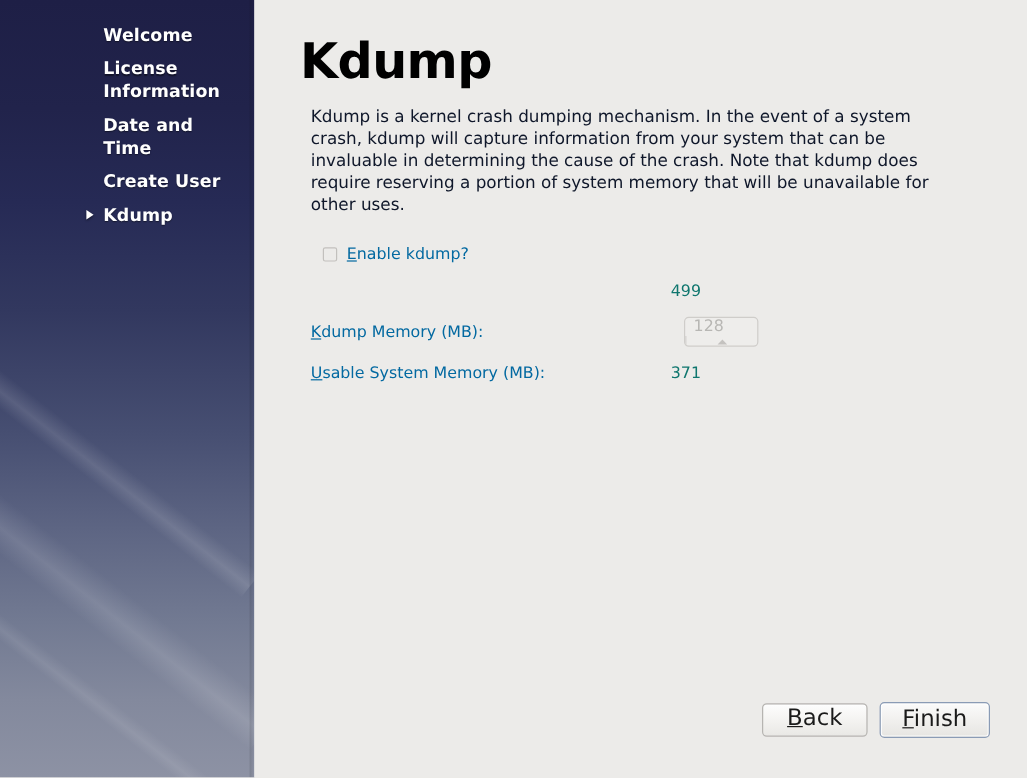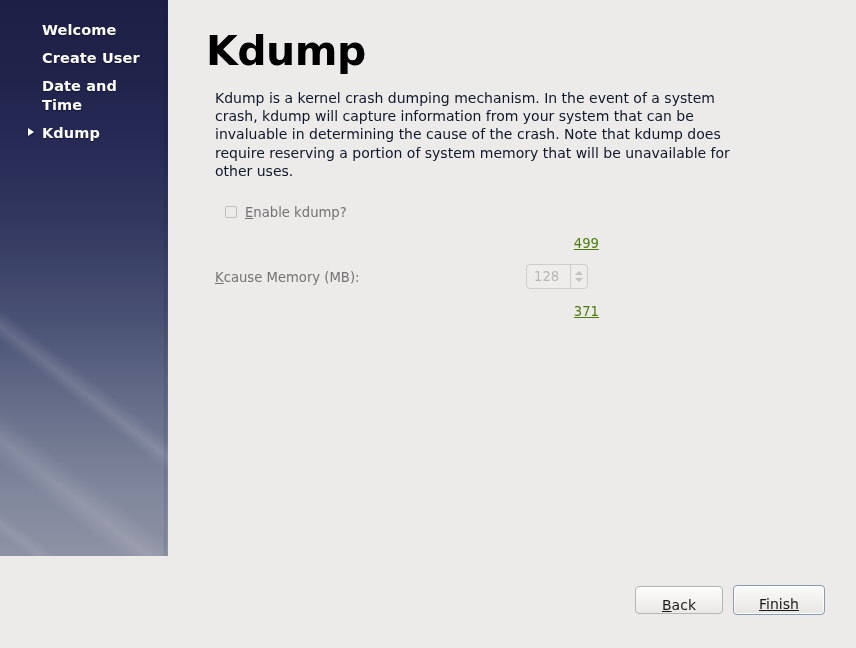--- a/index.html
+++ b/index.html
@@ -18,34 +18,35 @@
     position: relative;
     width: 856px;
     height: 648px;
     display: flex;
   }
 
   
   .sidebar {
     position: relative;
     width: 168px;
-    height: 556px;
+    height: 648px;
     flex: 0 0 168px;
     background:
       linear-gradient(to bottom,
         #1e1f46 0%,
         #21234b 14%,
         #262a55 26%,
         #32385f 40%,
         #474f72 56%,
         #5d6583 68%,
         #727a92 80%,
         #83899d 90%,
         #8d92a4 100%);
     overflow: hidden;
+    padding-left: 44px;
   }
   .sidebar-streak {
     position: absolute;
     pointer-events: none;
     background: linear-gradient(to bottom,
         rgba(255,255,255,0) 0%,
         rgba(255,255,255,0.10) 45%,
         rgba(255,255,255,0.13) 55%,
         rgba(255,255,255,0) 100%);
   }
@@ -152,47 +153,47 @@
     box-sizing: border-box;
     border: 1px solid #c2c0bd;
     background: #ecebe9;
     border-radius: 2px;
     margin-right: 8px;
     flex: 0 0 auto;
   }
   .check-label,
   .field-label {
     font-size: 13.2px;
-    color: #737373;
+    color: #0369a1;
     white-space: nowrap;
   }
   .field-label { width: 330px; }
   .mn { text-decoration: underline; }
   .field-value {
     position: absolute;
     left: 300px;
     width: 84px;
-    text-align: right;
+    text-align: left;
     font-size: 13.2px;
-    color: #4d7c0f;
-    text-decoration: underline;
+    color: #0f766e;
   }
   .spinner {
     position: absolute;
     left: 311px;
     top: 4px;
     width: 62px;
     height: 25px;
     box-sizing: border-box;
     border: 1px solid #cfcdca;
     border-radius: 4px;
     background: #eeedeb;
     display: flex;
     align-items: stretch;
     overflow: hidden;
+    flex-direction: column;
   }
   .spinner-value {
     flex: 1 1 auto;
     display: flex;
     align-items: center;
     padding-left: 7px;
     font-size: 13.2px;
     color: #b8b7b4;
   }
   .spinner-buttons {
@@ -223,66 +224,69 @@
     position: absolute;
     right: 31px;
     bottom: 33px;
     display: flex;
     align-items: center;
     gap: 10px;
   }
   .btn {
     box-sizing: border-box;
     font-family: inherit;
-    font-size: 14px;
+    font-size: 19px;
     color: #1a1a1a;
     border-radius: 4px;
     cursor: default;
     display: flex;
-    align-items: flex-end;
+    align-items: flex-start;
     justify-content: center;
   }
   .btn-normal {
     width: 88px;
     height: 28px;
     border: 1px solid #b6b4b1;
     background: linear-gradient(to bottom, #fdfdfd 0%, #f4f3f1 50%, #e9e8e5 100%);
     box-shadow: inset 0 1px 0 rgba(255,255,255,.8);
   }
   .btn-default {
     width: 92px;
     height: 30px;
     padding: 2px;
     border: 1px solid #8a9bb5;
     background: linear-gradient(to bottom, #fbfbfb 0%, #f1f0ee 50%, #e6e5e2 100%);
     box-shadow: inset 0 0 0 1px rgba(255,255,255,.85);
-    text-decoration: underline;
   }
   .btn-label { pointer-events: none; }
 </style>
 </head>
 <body>
 
 <div id="app">
 
   <div class="sidebar">
     <div class="sidebar-streak streak-1"></div>
     <div class="sidebar-streak streak-2"></div>
     <div class="sidebar-streak streak-3"></div>
 
     <ul class="steps">
       <li class="step">
         <span class="step-label">Welcome</span>
       </li>
       <li class="step">
-        <span class="step-label">Create User</span>
+        <span class="step-label">License
+Information</span>
       </li>
       <li class="step">
         <span class="step-label">Date and
 Time</span>
+      </li>
+      <li class="step">
+        <span class="step-label">Create User</span>
       </li>
       <li class="step">
         <span class="step-arrow"></span>
         <span class="step-label">Kdump</span>
       </li>
     </ul>
     <div class="sidebar-edge"></div>
   </div>
 
   <div class="content">
@@ -296,31 +300,32 @@
       <div class="form-row check-row">
         <span class="checkbox"></span>
         <span class="check-label"><span class="mn">E</span><span>nable kdump?</span></span>
       </div>
 
       <div class="form-row">
         <span class="field-value">499</span>
       </div>
 
       <div class="form-row">
-        <span class="field-label"><span class="mn">K</span><span>cause Memory (MB):</span></span>
+        <span class="field-label"><span class="mn">K</span><span>dump Memory (MB):</span></span>
         <span class="spinner">
           <span class="spinner-value">128</span>
           <span class="spinner-buttons">
             <span class="spin-up"></span>
             <span class="spin-down"></span>
           </span>
         </span>
       </div>
 
       <div class="form-row">
+        <span class="field-label"><span class="mn">U</span><span>sable System Memory (MB):</span></span>
         <span class="field-value">371</span>
       </div>
 
     </div>
 
     <div class="footer">
       <div class="btn btn-normal">
         <span class="btn-label"><span class="mn">B</span><span>ack</span></span>
       </div>
       <div class="btn btn-default">

